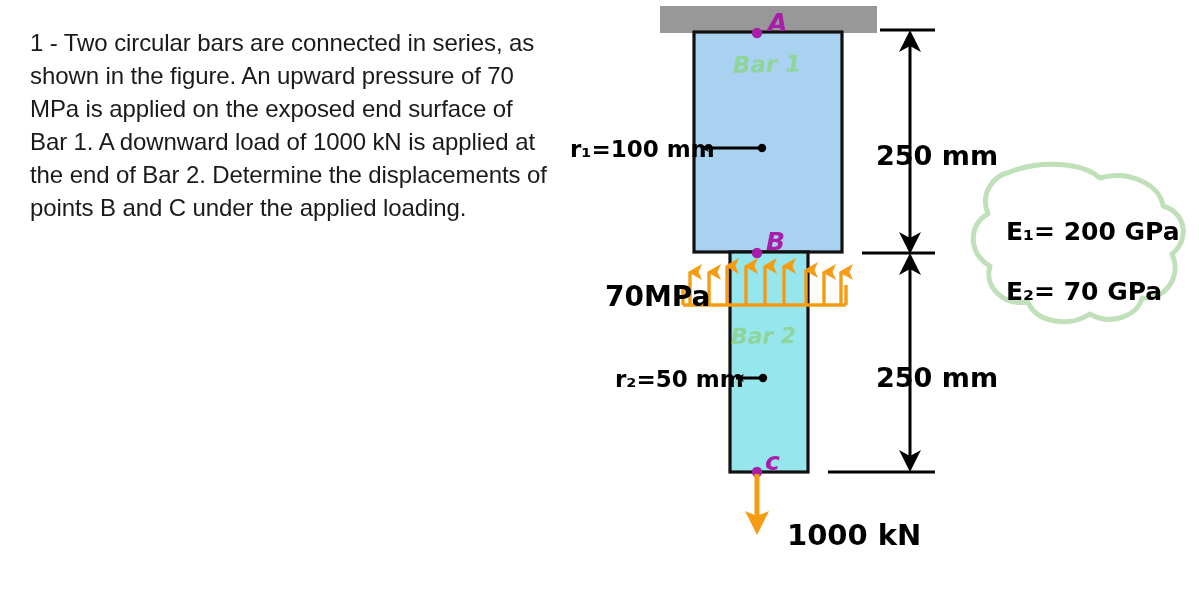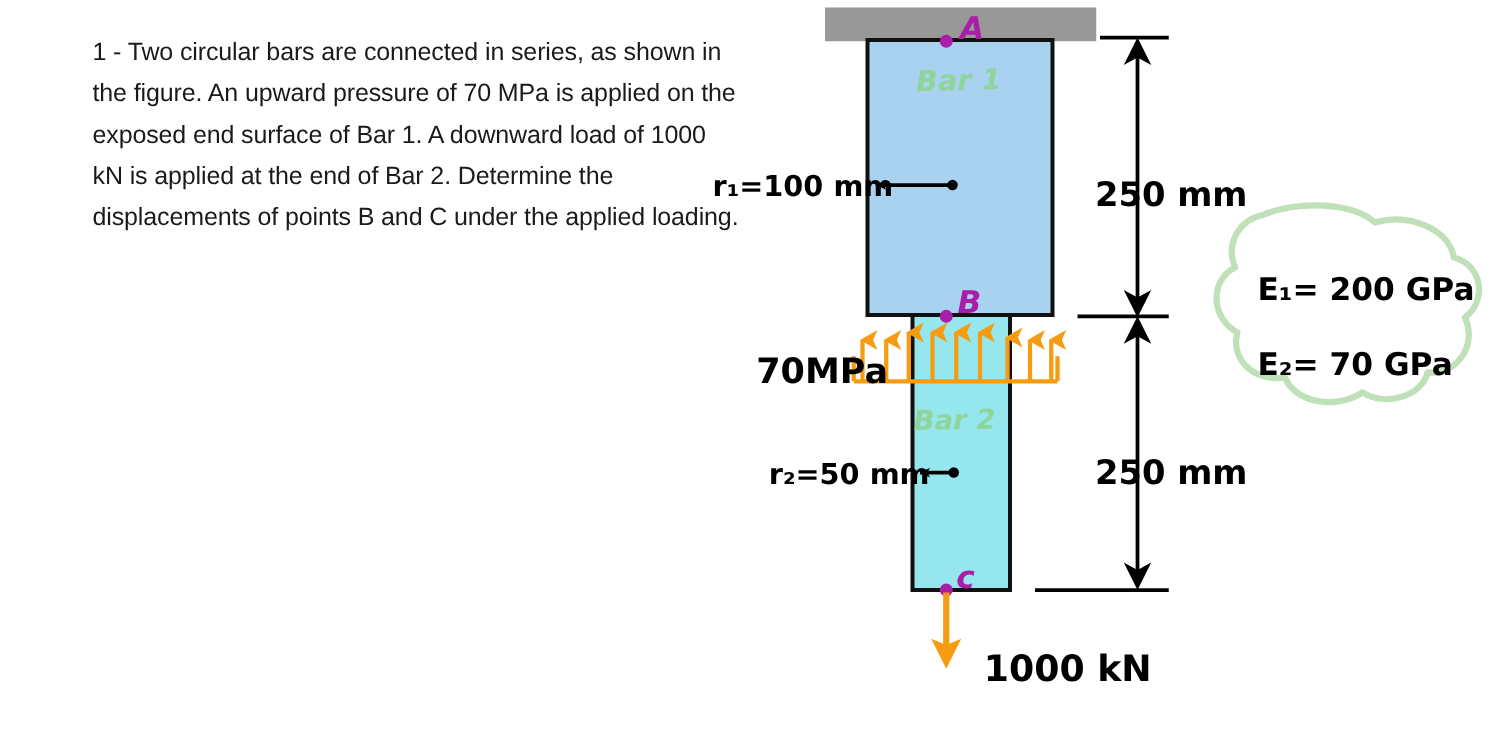--- a/index.html
+++ b/index.html
@@ -14,27 +14,26 @@
     overflow: hidden;
     font-family: "Liberation Sans", sans-serif;
   }
 
   
   #problem-text {
     position: absolute;
     left: 30px;
     top: 26px;
     width: 520px;
-    font-size: 20px;
+    font-size: 24px;
     line-height: 33px;
     color: #1a1a1a;
     font-family: "Liberation Sans", sans-serif;
     white-space: pre-wrap;
     letter-spacing: -0.1px;
-    margin-left: 44px;
   }
 
   
   #figure {
     position: absolute;
     left: 0;
     top: 0;
     width: 1199px;
     height: 600px;
   }

